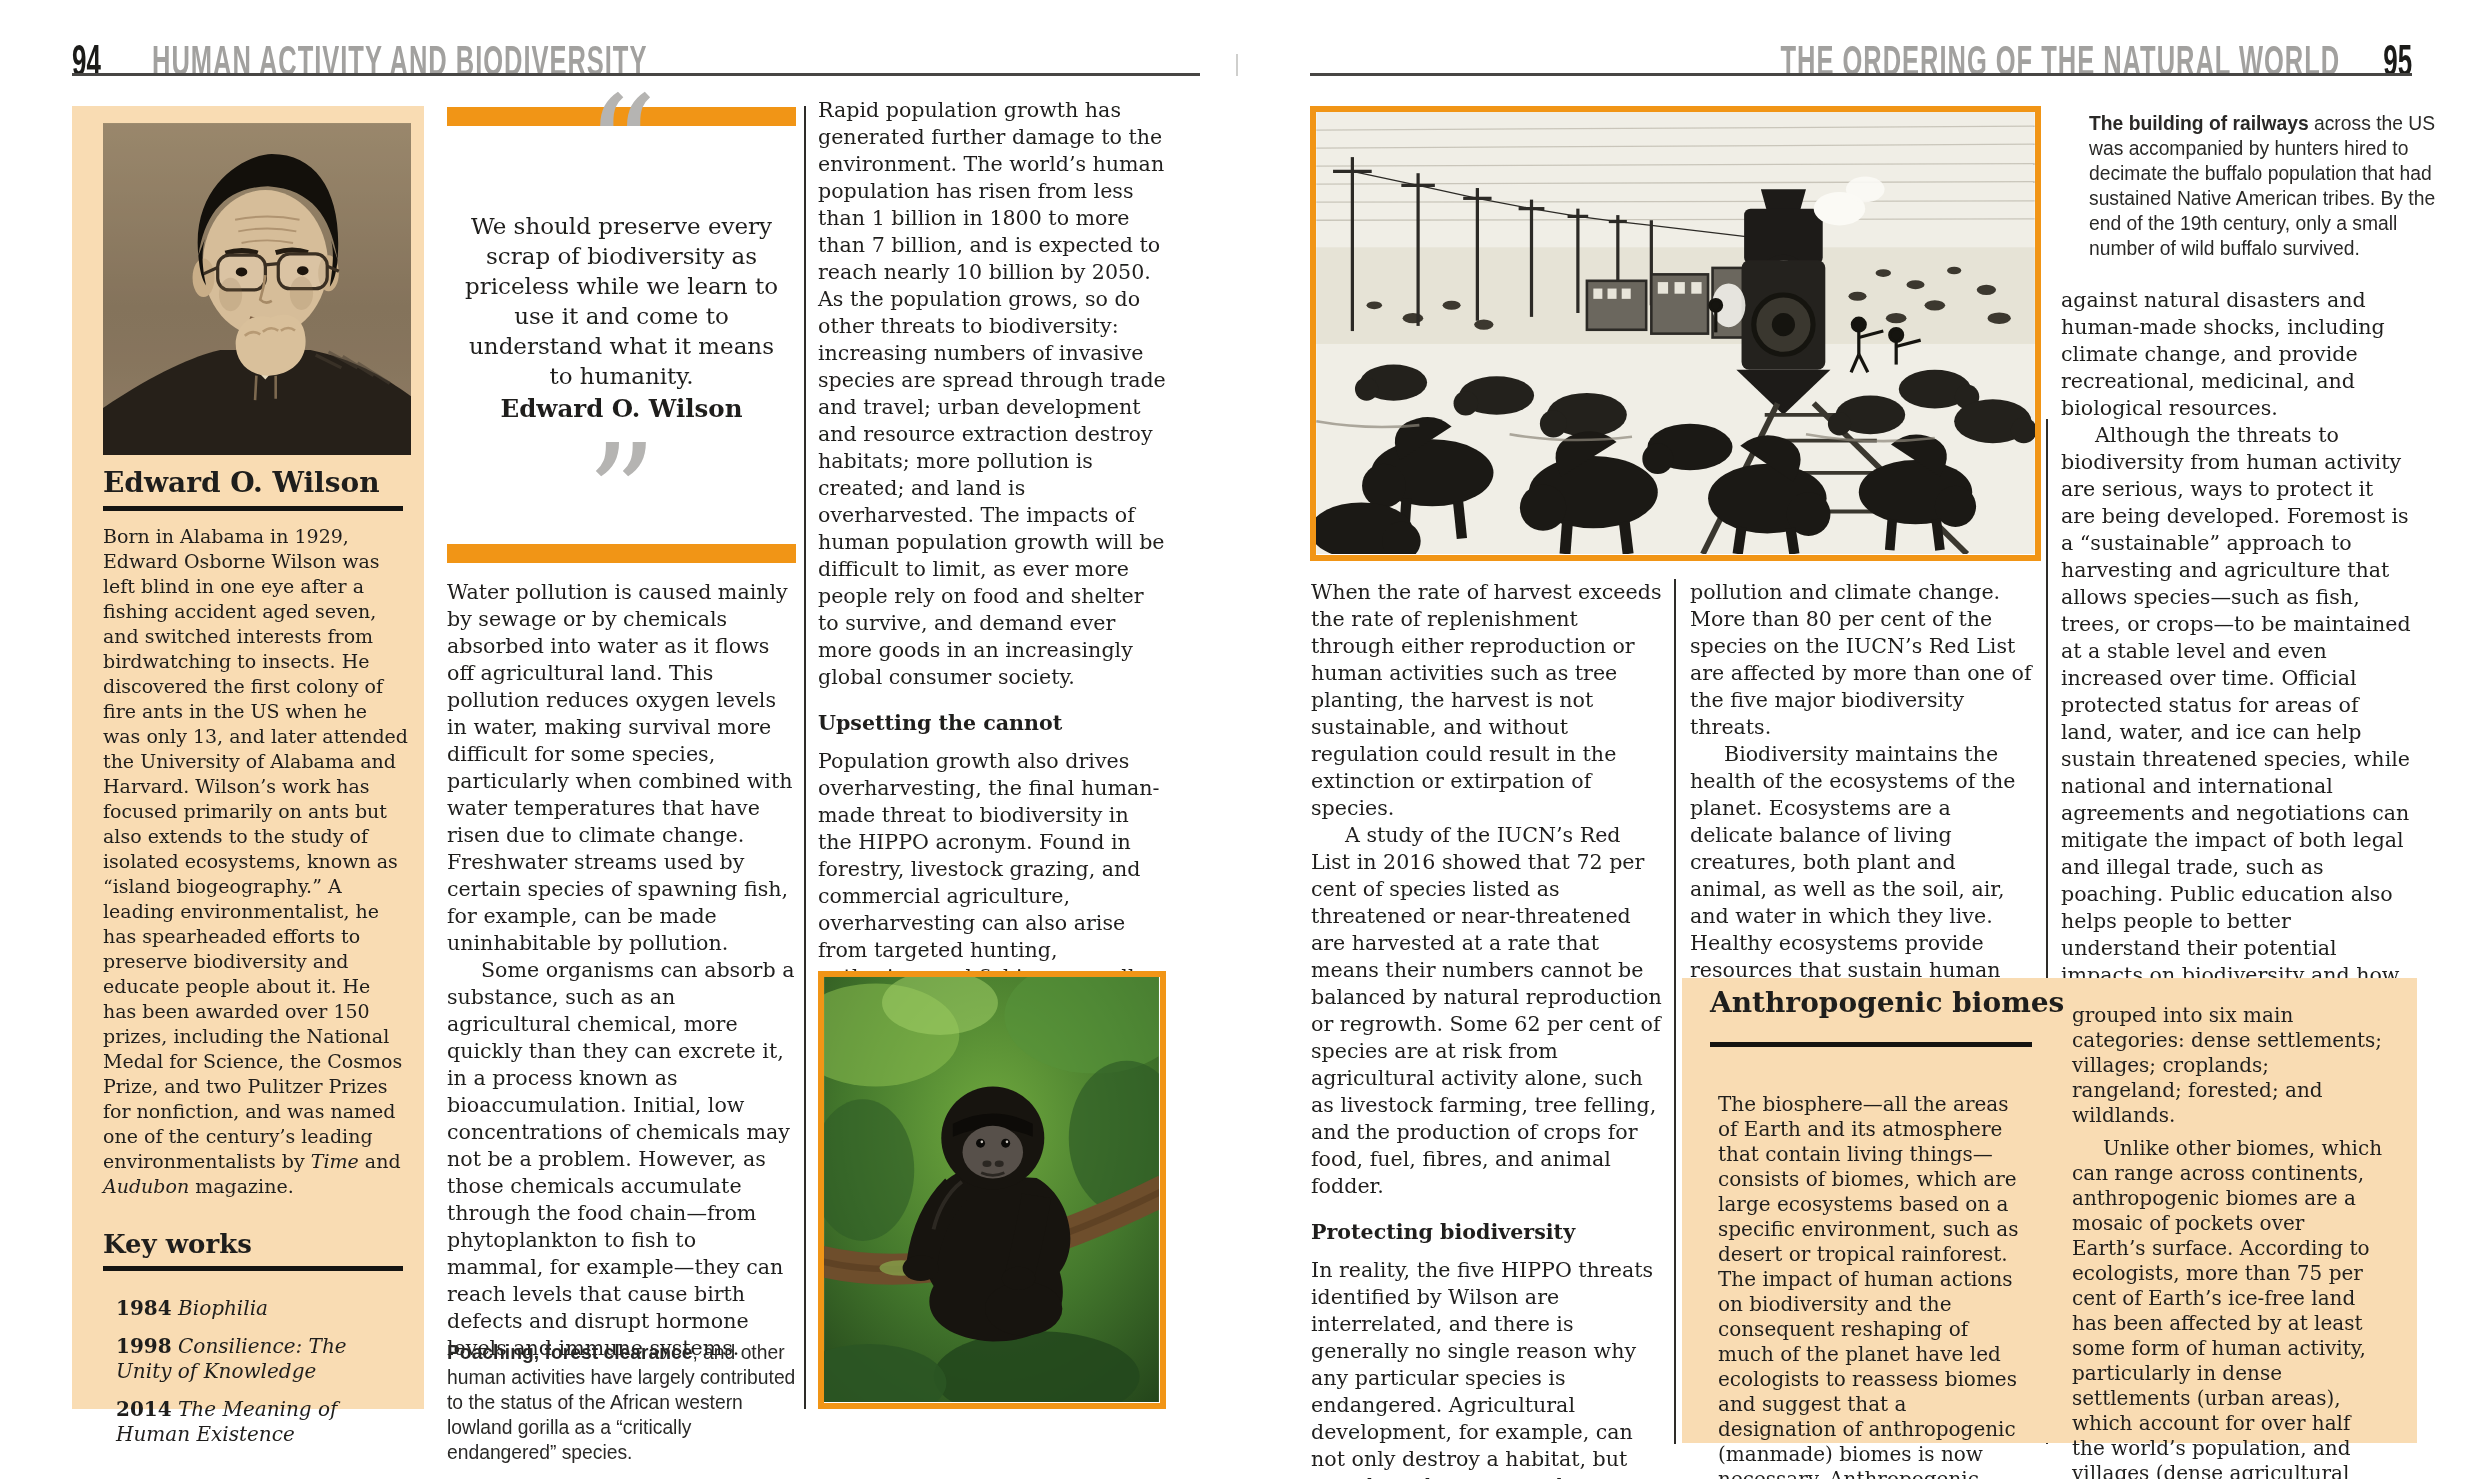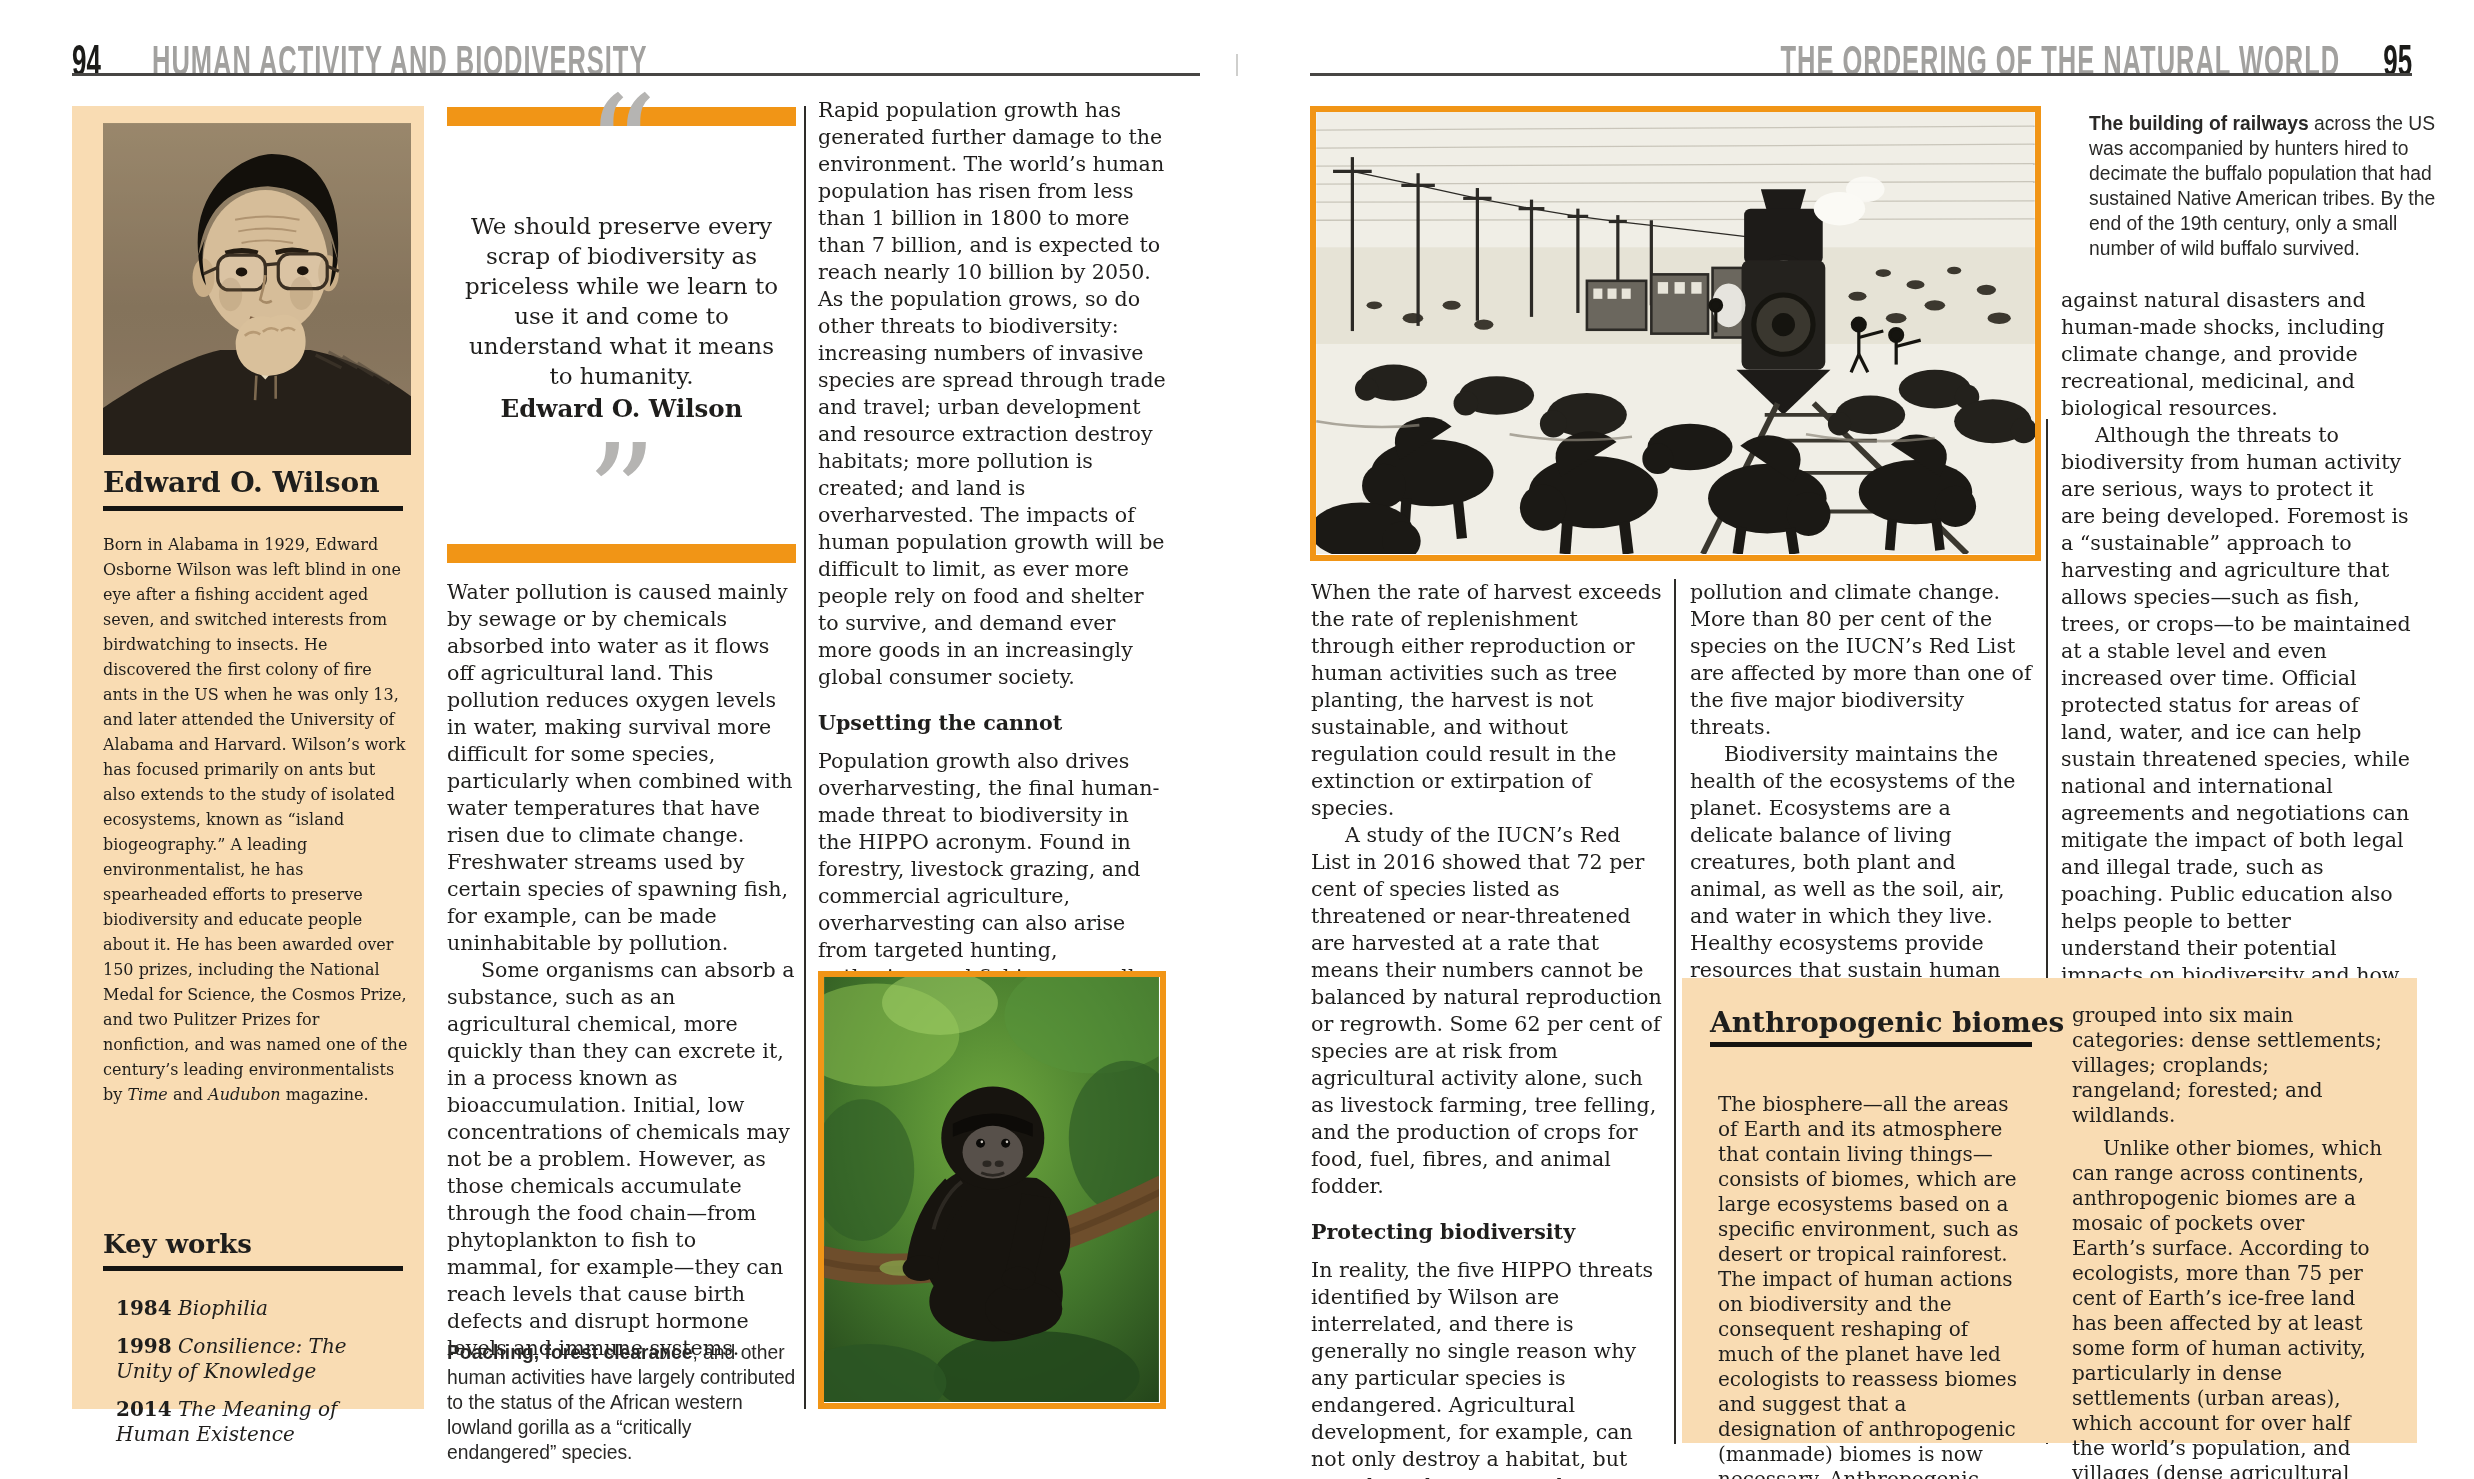--- a/index.html
+++ b/index.html
@@ -10,21 +10,21 @@
   .pgnum{font-family:"Liberation Sans",sans-serif;font-weight:bold;font-size:36px;color:#1b1b19;
          transform:scale(0.72,1.25);transform-origin:left top;white-space:nowrap;}
   .hdr{font-family:"Liberation Sans",sans-serif;font-weight:bold;font-size:34px;color:#a2a19f;
        letter-spacing:1.3px;transform:scale(0.75,1.25);white-space:nowrap;}
   .hdr-rule{height:2.6px;background:#474644;}
   .seam{width:1.9px;background:#cfcfcd;}
   
   .panel{background:#f9dcb3;}
   .bio-name{font-weight:bold;font-size:28px;}
   .h-rule{height:4.5px;background:#161512;}
-  .bio-text{font-size:16px;line-height:25px;text-align:left;margin-top:8px;}
+  .bio-text{font-size:19px;line-height:25px;text-align:left;}
   .kw-h{font-weight:bold;font-size:26px;}
   .work{margin:13px;font-size:20px;line-height:25px;}
   .work b{font-style:normal;}
   
   .qbar{left:0;width:349px;height:19.3px;background:#f19516;}
   .q-inner{position:absolute;left:11.6px;right:11.6px;top:22px;bottom:22px;display:flex;
            flex-direction:column;align-items:center;justify-content:center;text-align:center;}
   .qmark{font-size:139px;line-height:0.55em;color:#b5b4b2;font-family:"DejaVu Serif",serif;}
   .qmark.close{line-height:0.95em;}
   .qtext{font-size:23px;line-height:30px;max-width:322px;margin-top:26px;}
@@ -365,21 +365,21 @@
     <p class="bodyhead">Protecting biodiversity</p>
     <p>In reality, the five HIPPO threats identified by Wilson are interrelated, and there is generally no single reason why any particular species is endangered. Agricultural development, for example, can not only destroy a habitat, but can also releases greenhouse gases into the atmosphere, contributing to air</p>
   </div>
 
   <div class="abs col" style="left:1690px;top:579px;width:344px;">
     <p>pollution and climate change. More than 80 per cent of the species on the IUCN’s Red List are affected by more than one of the five major biodiversity threats.</p>
     <p class="ind">Biodiversity maintains the health of the ecosystems of the planet. Ecosystems are a delicate balance of living creatures, both plant and animal, as well as the soil, air, and water in which they live. Healthy ecosystems provide resources that sustain human and all other life, improve resilience</p>
   </div>
 
   <div class="abs panel" style="left:1682px;top:978px;width:735px;height:465px;">
-    <div class="abs a-h" style="left:28px;top:28px;">Anthropogenic biomes</div>
+    <div class="abs a-h" style="left:28px;top:8px;">Anthropogenic biomes</div>
     <div class="abs h-rule" style="left:28px;top:64px;width:322px;"></div>
     <div class="abs a-text" style="left:28px;top:106px;width:326px;">
       <p>The biosphere—all the areas of Earth and its atmosphere that contain living things—consists of biomes, which are large ecosystems based on a specific environment, such as desert or tropical rainforest. The impact of human actions on biodiversity and the consequent reshaping of much of the planet have led ecologists to reassess biomes and suggest that a designation of anthropogenic (manmade) biomes is now necessary. Anthropogenic biomes are</p>
     </div>
     <div class="abs a-text" style="left:382px;top:17px;width:327px;">
       <p>grouped into six main categories: dense settlements; villages; croplands; rangeland; forested; and wildlands.</p>
       <p class="ind">Unlike other biomes, which can range across continents, anthropogenic biomes are a mosaic of pockets over Earth’s surface. According to ecologists, more than 75 per cent of Earth’s ice-free land has been affected by at least some form of human activity, particularly in dense settlements (urban areas), which account for over half the world’s population, and villages (dense agricultural settlements).</p>
     </div>
   </div>
 

